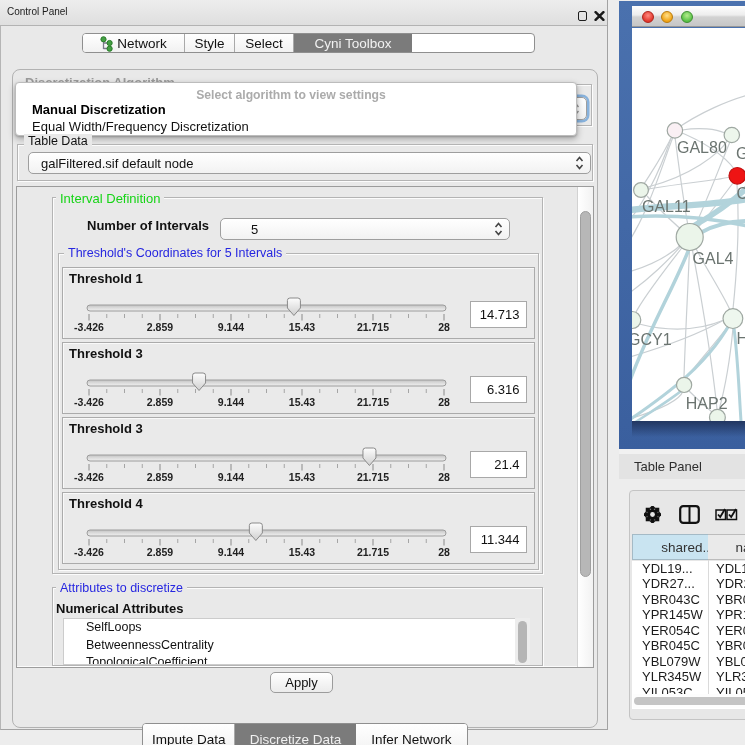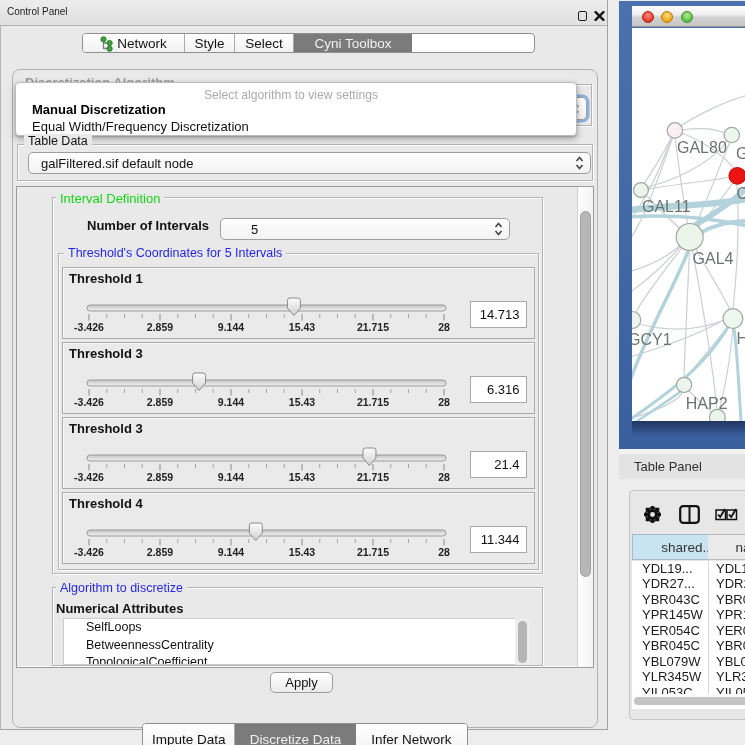--- a/index.html
+++ b/index.html
@@ -40,21 +40,21 @@
 .spin { position:absolute; right:6px; top:50%; margin-top:-7px; width:9px; height:14px; }
 
 
 #ghostlbl { left:25px; top:75px; font-size:13px; font-weight:bold; color:#9b9b9b; }
 
 
 #popup { left:15px; top:82px; width:562px; height:54px; background:#fff;
   border:1px solid #bcbcbc; border-radius:4px;
   box-shadow:0 3px 7px rgba(0,0,0,.30), 0 1px 2px rgba(0,0,0,.18); }
 #popup .r1 { position:absolute; left:0; right:10px; top:5px; text-align:center;
-  font-size:12.2px; font-weight:normal; color:#ababab; }
+  font-size:12.2px; font-weight:bold; color:#ababab; }
 #popup .r2 { position:absolute; left:16px; top:19px; font-size:13px; font-weight:bold; color:#000; }
 #popup .r3 { position:absolute; left:16px; top:36px; font-size:13px; color:#111; }
 
 
 #scrollpane { left:16px; top:186px; width:578px; height:482px; background:#e9e9e9;
   border:1px solid #9c9c9c; box-shadow:inset -1px -1px 0 rgba(255,255,255,.8); }
 .vtrack { background:linear-gradient(to right,#ffffff,#f2f2f2); border-left:1px solid #d2d2d2; }
 .vthumb { background:#b7b7b7; border:1px solid #9f9f9f; border-radius:5.5px; }
 
 
@@ -351,21 +351,21 @@
           <text x="239.00" y="39" text-anchor="middle">15.43</text>
           <text x="310.00" y="39" text-anchor="middle">21.715</text>
           <text x="381.00" y="39" text-anchor="middle">28</text>
         </g>
   <path d="M 186.35,8.5 q 0,-2.5 2.5,-2.5 l 8,0 q 2.5,0 2.5,2.5 l 0,7.5 l -6.5,7.5 l -6.5,-7.5 z" fill="url(#thumbg)" stroke="#8a8a8a" stroke-width="1"></path>
 </svg>
   <div class="valbox">11.344</div>
 </div>
 
 <div class="abs etch" style="left:52px;top:587px;width:491px;height:79px"></div>
-<div class="glabel abs blue" style="left:56px;top:581px;font-size:12.5px">Algorithm to discretize</div>
+<div class="glabel abs blue" style="left:56px;top:581px;font-size:12.5px">Attributes to discretize</div>
 <div class="abs bold13" style="left:56px;top:601px">Numerical Attributes</div>
 <div id="attrlist" class="abs">
   <div>SelfLoops</div>
   <div>BetweennessCentrality</div>
   <div>TopologicalCoefficient</div>
 </div>
 <div class="abs" style="left:515px;top:618px;width:14.5px;height:46.5px;background:#ededed"></div>
 <div class="abs" style="left:518px;top:621px;width:9px;height:42px;background:#b5b5b5;border-radius:4.5px"></div>
 
 <div id="applybtn" class="abs">Apply</div>

